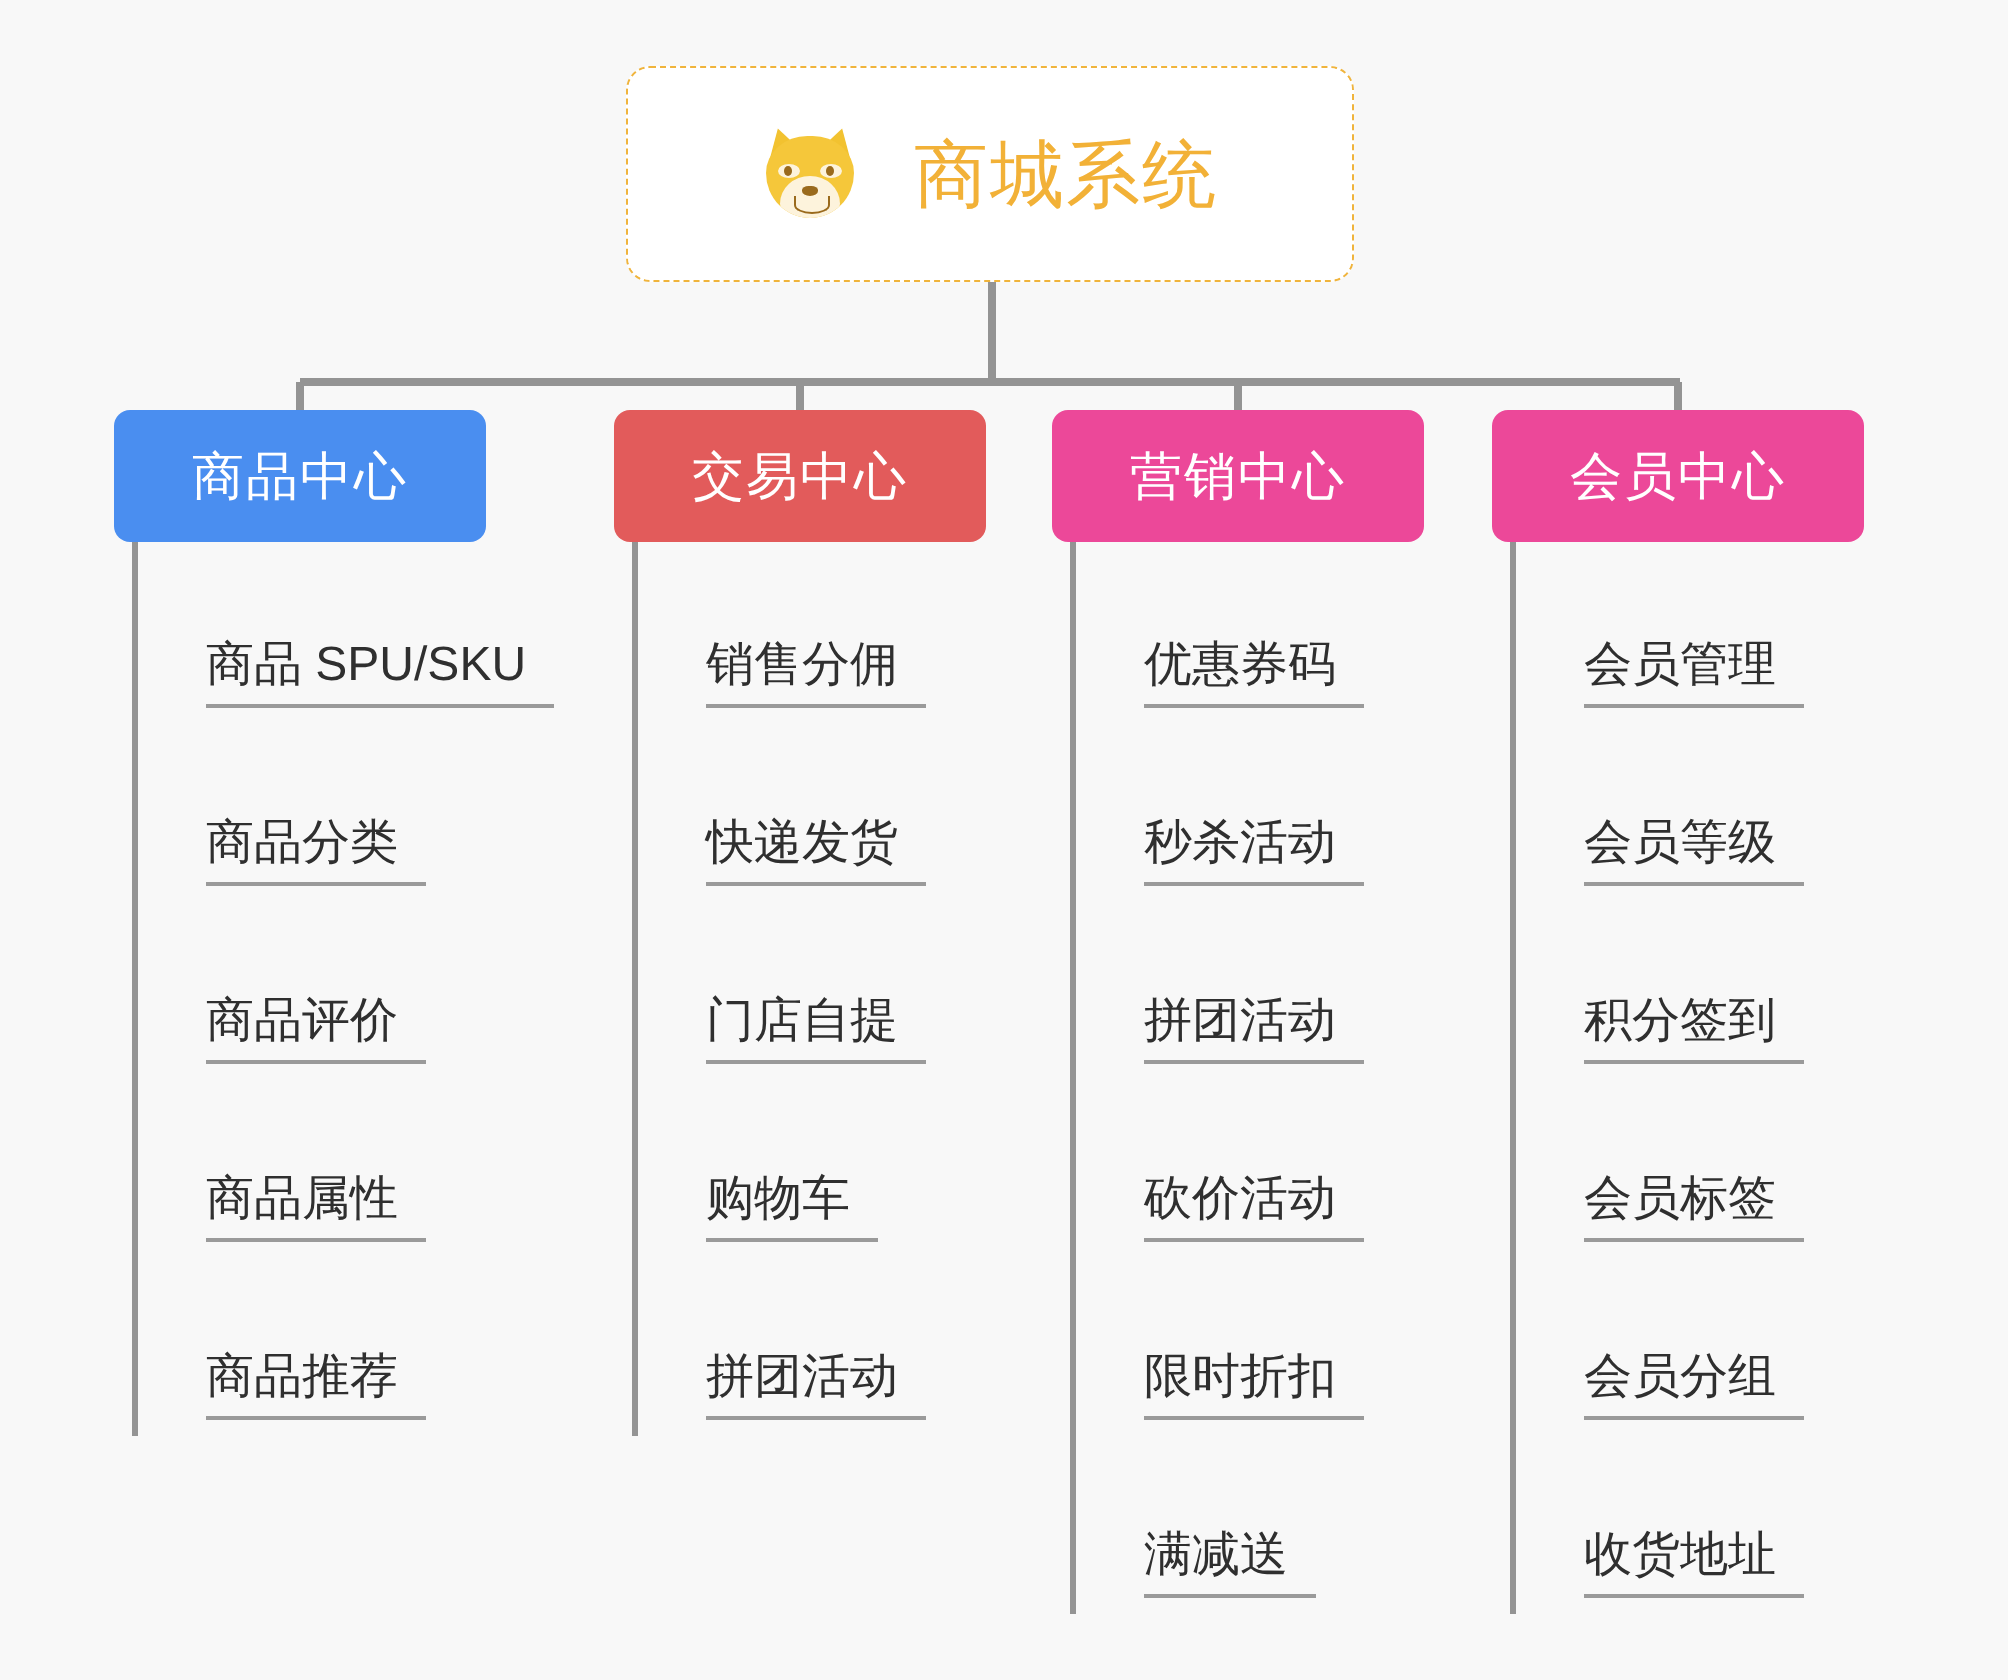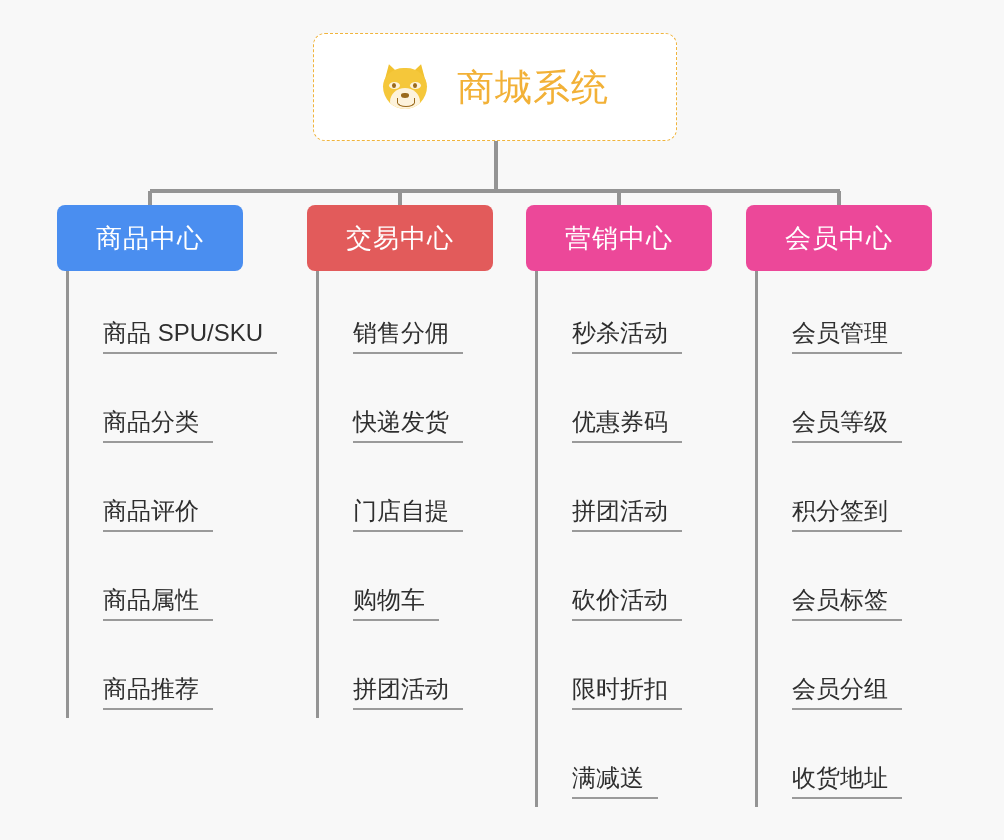--- a/index.html
+++ b/index.html
@@ -258,24 +258,24 @@
         </div>
     </div>
   </div>
 
   <div class="column" id="col-2">
     <div class="col-head" style="background: #ec4899;">
       <span>营销中心</span>
     </div>
     <div class="col-body" style="border-left-color: rgb(148, 148, 148);">
       <div class="leaf">
+          <span class="leaf-label">优惠券码</span>
+        </div>
+      <div class="leaf">
           <span class="leaf-label">秒杀活动</span>
-        </div>
-      <div class="leaf">
-          <span class="leaf-label">优惠券码</span>
         </div>
       <div class="leaf">
           <span class="leaf-label">拼团活动</span>
         </div>
       <div class="leaf">
           <span class="leaf-label">砍价活动</span>
         </div>
       <div class="leaf">
           <span class="leaf-label">限时折扣</span>
         </div>

